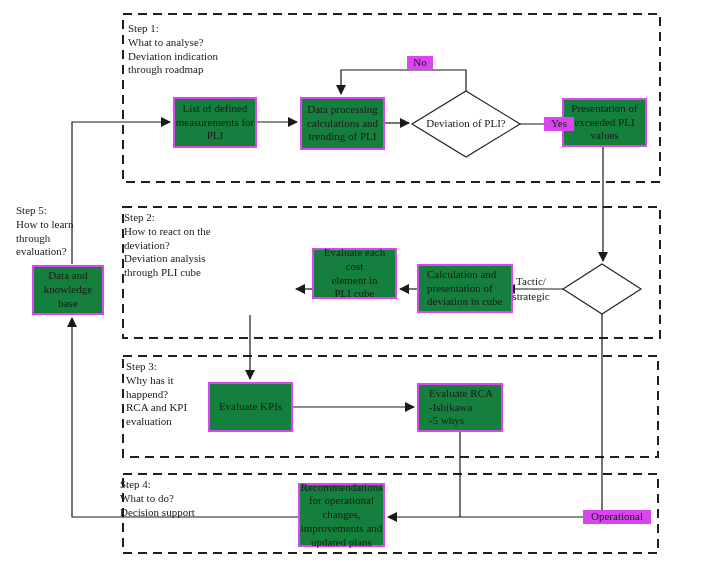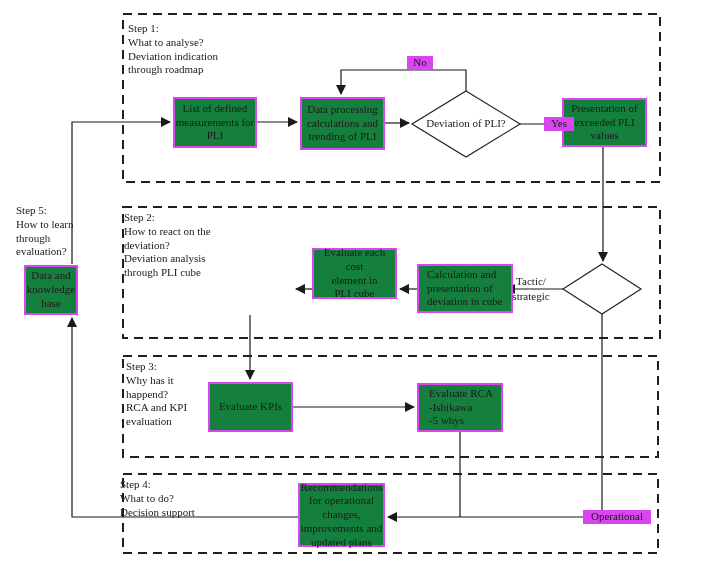--- a/index.html
+++ b/index.html
@@ -111,21 +111,21 @@
 deviation in cube</div>
   <div class="node" style="left:208px;top:382px;width:85px;height:50px;">Evaluate KPIs</div>
   <div class="node left-align" style="left:417px;top:383px;width:86px;height:49px;">Evaluate RCA
 -Ishikawa
 -5 whys</div>
   <div class="node" style="left:298px;top:483px;width:87px;height:64px;">Recommendations
 for operational
 changes,
 improvements and
 updated plans</div>
-  <div class="node" style="left:24px;top:265px;width:54px;height:50px;">Data and
+  <div class="node" style="left:32px;top:265px;width:72px;height:50px;">Data and
 knowledge base</div>
 
   <div class="diamondlabel" style="left:412px;top:110px;width:108px;height:28px;">Deviation of PLI?</div>
 
   <div class="edgelabel bg" style="left:389px;top:56px;width:24px;">No</div>
   <div class="edgelabel bg" style="left:526px;top:117px;width:28px;">Yes</div>
   <div class="edgelabel" style="left:503px;top:274px;width:56px;line-height:1.35;">Tactic/
 strategic</div>
   <div class="edgelabel bg" style="left:565px;top:510px;width:66px;">Operational</div>
 

